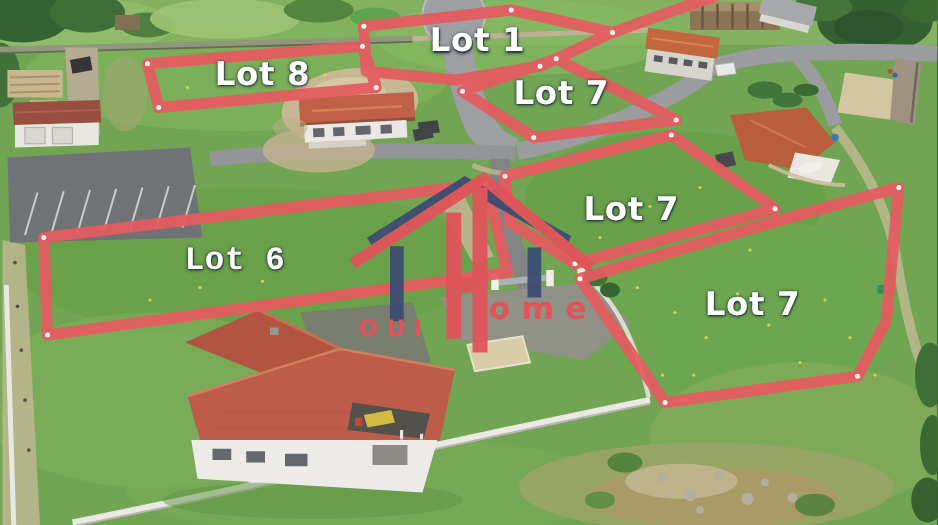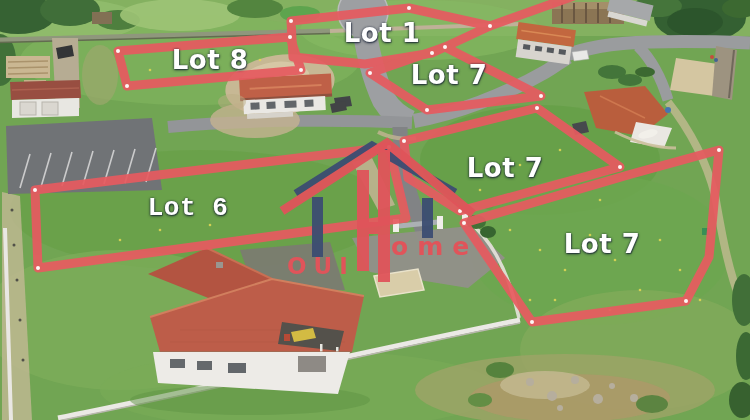--- a/index.html
+++ b/index.html
@@ -3,21 +3,21 @@
 <meta charset="utf-8">
 <style>
   html,body{margin:0;padding:0;background:#222;}
   .stage{position:relative;width:750px;height:420px;overflow:hidden;
          font-family:"DejaVu Sans","Liberation Sans",sans-serif;}
   .stage svg{position:absolute;left:0;top:0;}
   .lot-label{position:absolute;transform:translate(-50%,-50%);
     font-size:26px;font-weight:bold;color:#ffffff;white-space:nowrap;letter-spacing:.5px;
     text-shadow:0 1px 3px rgba(18,28,48,.8),0 0 2px rgba(18,28,48,.55),1px 1px 0 rgba(30,40,60,.35);}
   .wm{position:absolute;font-weight:bold;color:#e0545a;white-space:nowrap;}
-  .wm-oui{left:287px;top:253px;font-size:23px;letter-spacing:7px;}
+  .wm-oui{left:287px;top:253px;font-size:18px;letter-spacing:7px;}
   .wm-ome{left:391px;top:232px;font-size:25px;letter-spacing:9px;}
 </style>
 </head>
 <body>
 
 <div class="stage">
 <svg width="750" height="420" viewBox="0 0 750 420">
 
   <g>
     <rect x="0" y="0" width="750" height="420" fill="#6ca24d"></rect>

